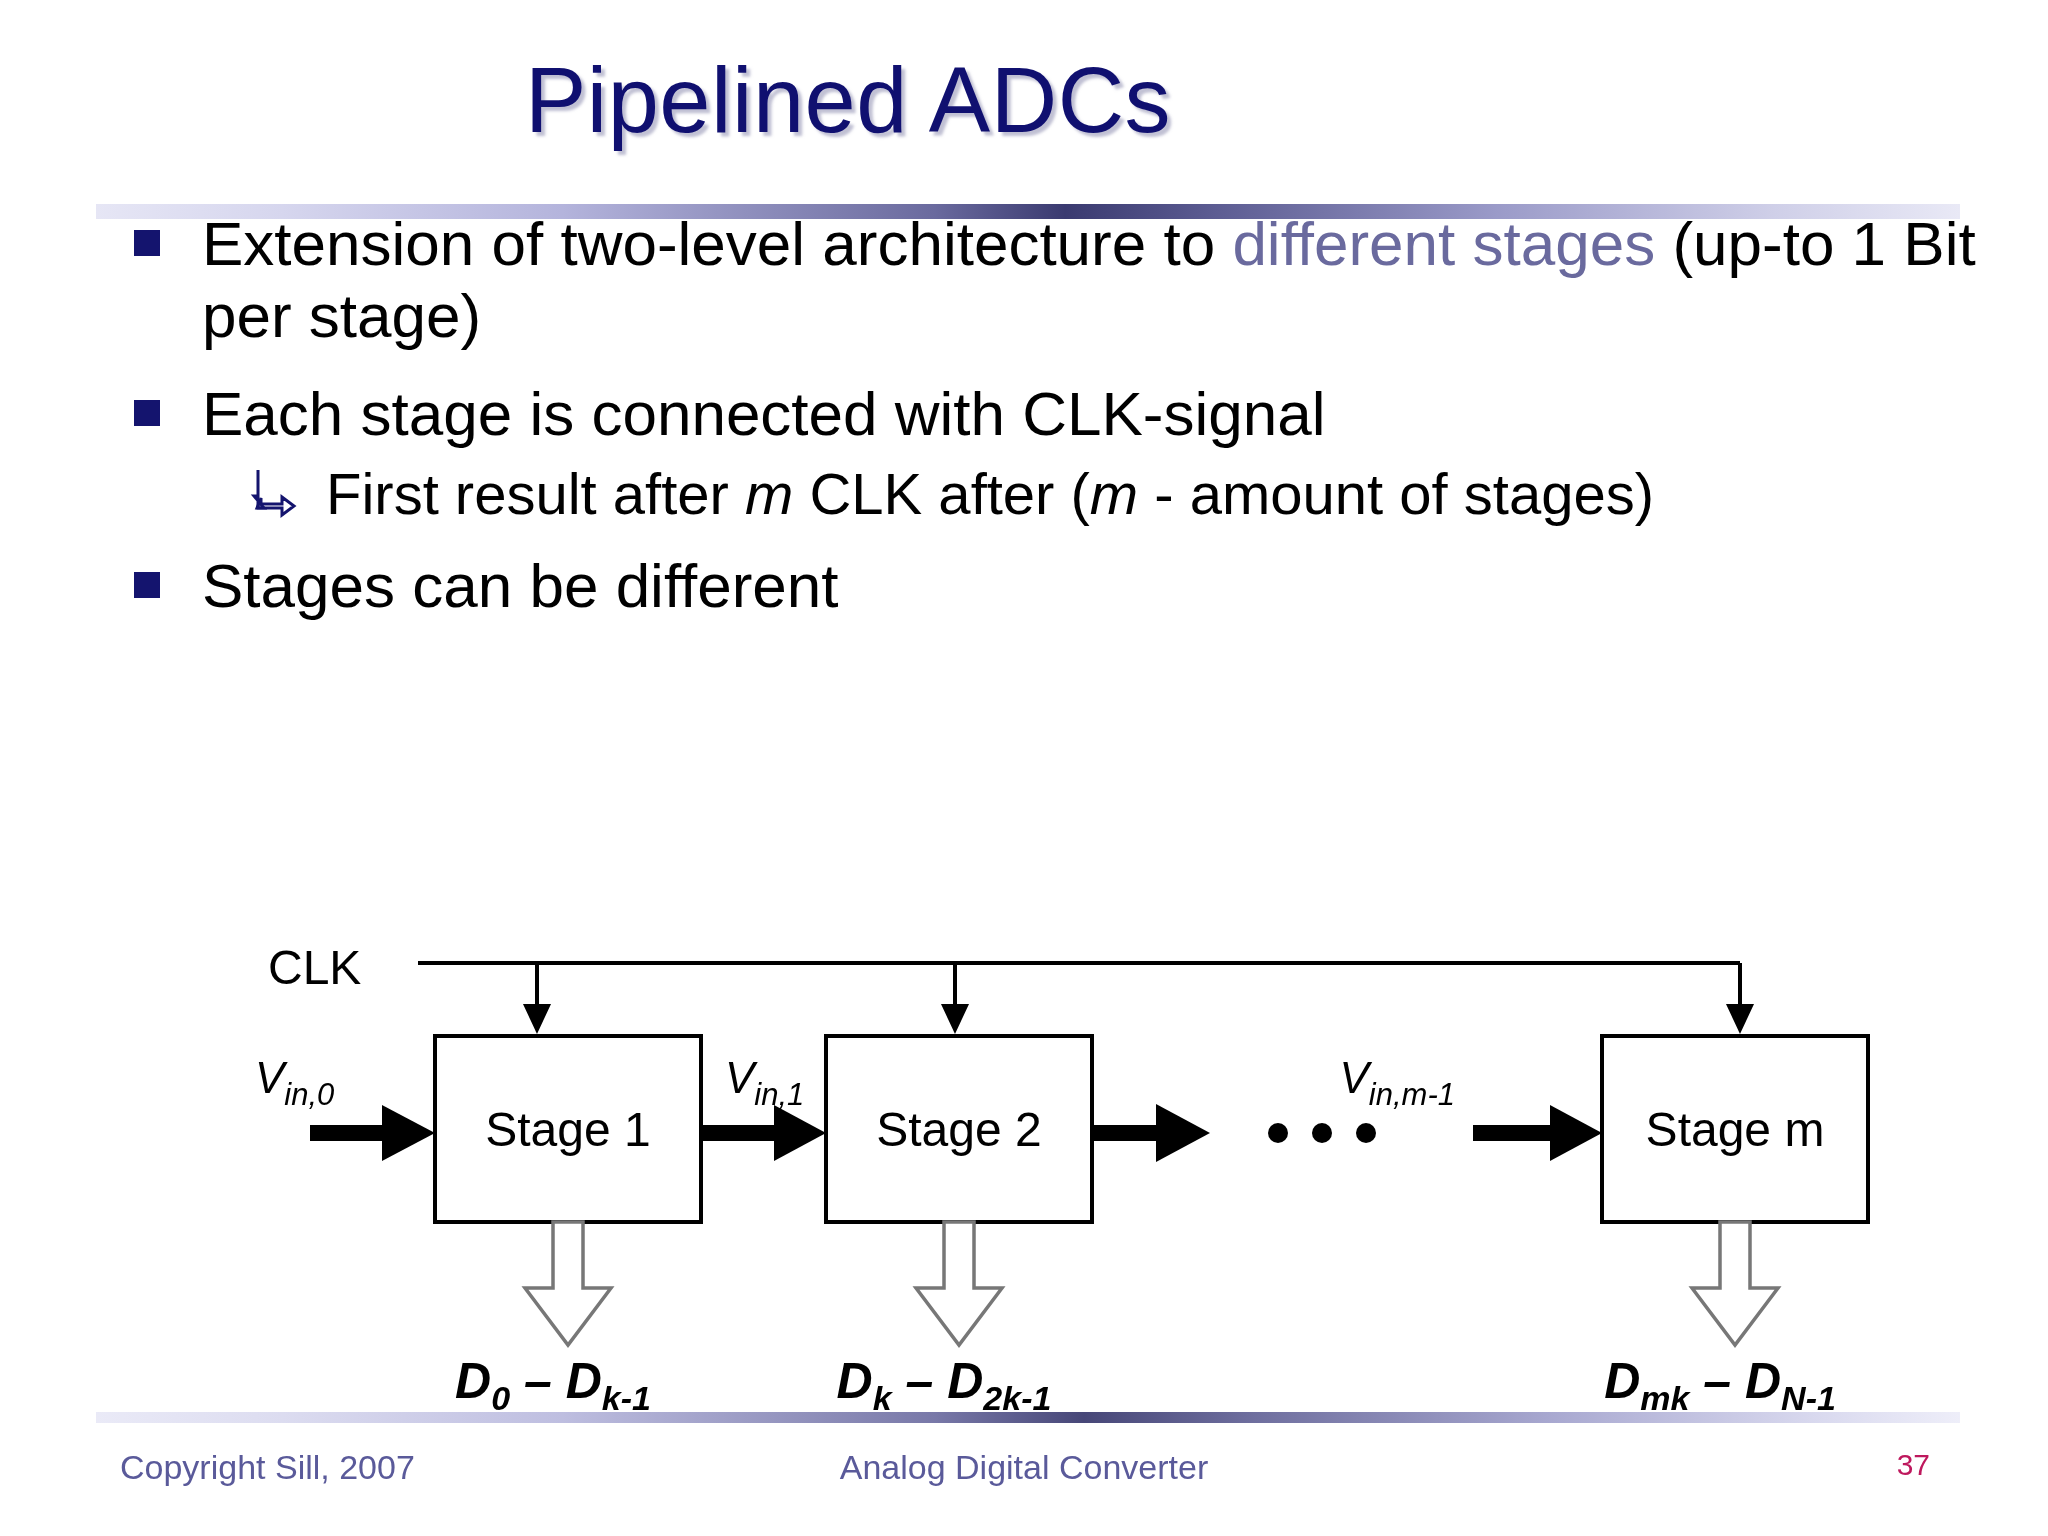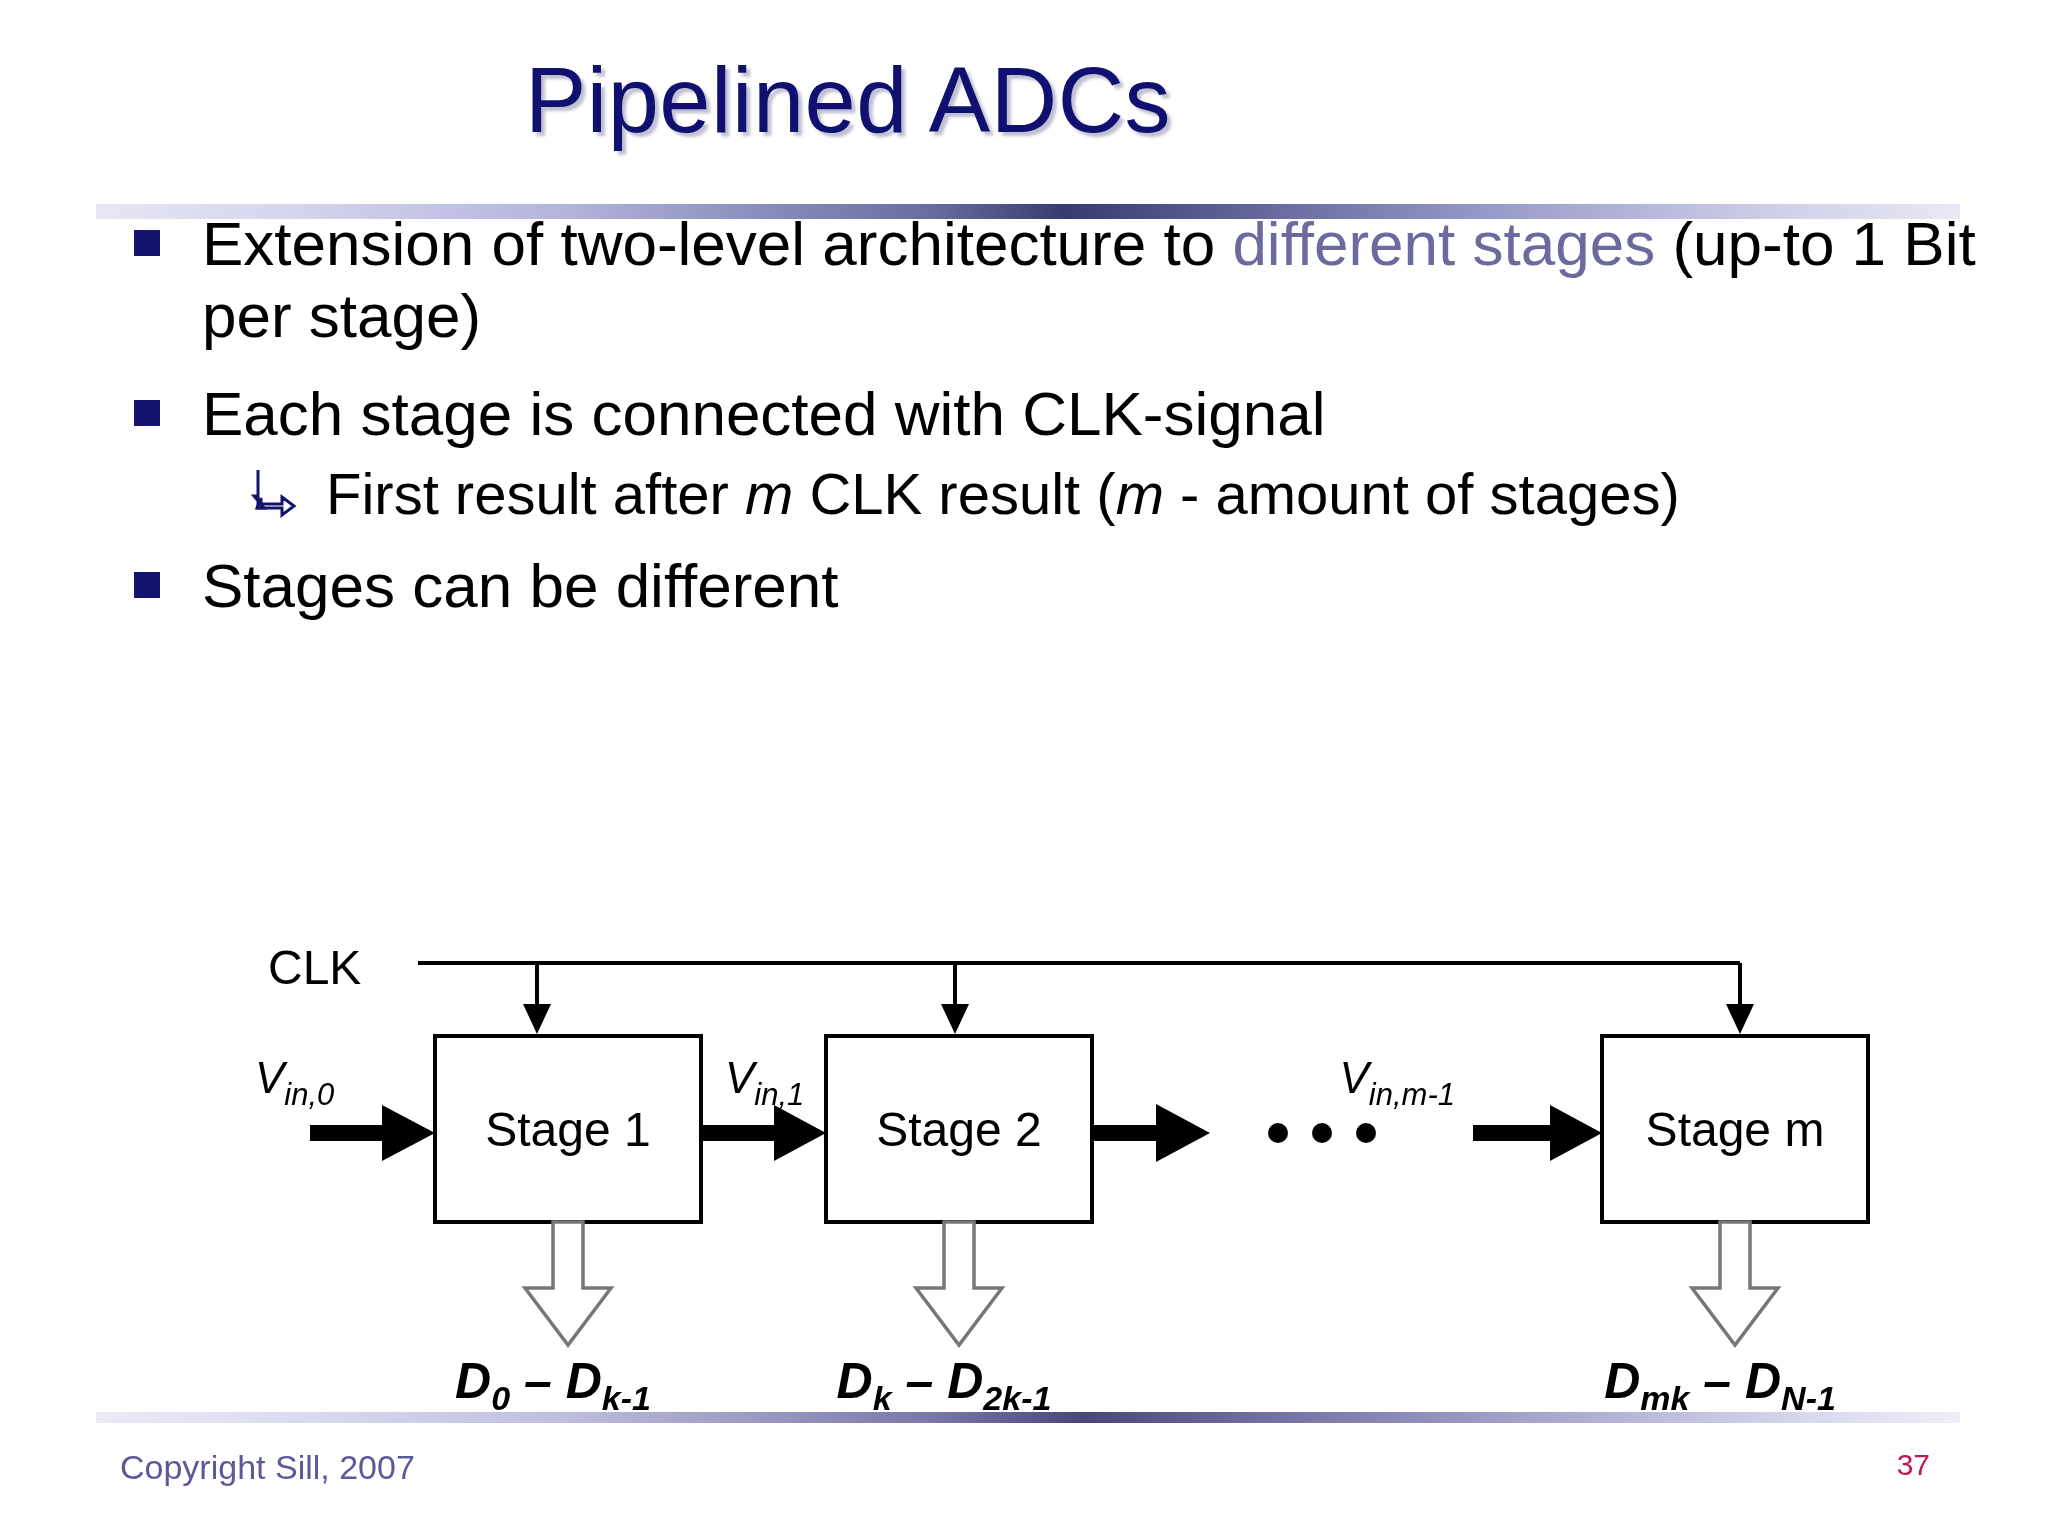--- a/index.html
+++ b/index.html
@@ -128,21 +128,21 @@
     </div>
 
 
     <div class="l2" style="margin-top:10px;">
       <span class="marker2">
         <svg width="56" height="60" viewBox="0 0 56 60" aria-hidden="true">
           <path d="M10 6 L10 32 L6 32 L16 44 L10 44 L10 10 Z" fill="none" stroke="#14146e" stroke-width="3"></path>
           <path d="M13 34 L13 40 L34 40 L34 33 L46 42 L34 51 L34 44 L9 44 Z" fill="none" stroke="#14146e" stroke-width="3"></path>
         </svg>
       </span>
-      <span>First result after </span><span class="ital">m</span><span> CLK result (</span><span class="ital">m</span><span> - amount of stages)</span>
+      <span>First result after </span><span class="ital">m</span><span> CLK after (</span><span class="ital">m</span><span> - amount of stages)</span>
     </div>
 
     <div class="l1" style="margin-top:22px;">
       <span class="marker"></span>
       <span>Stages can be different</span>
     </div>
 
   </div>
 
   <div class="diagram">
@@ -203,16 +203,17 @@
         D<tspan class="d-sub" dy="12">mk</tspan><tspan dy="-12"> – </tspan>D<tspan class="d-sub" dy="12">N-1</tspan>
       </text>
 
     </svg>
   </div>
 
   <div class="divider-bottom"></div>
 
   <div class="footer">
     <div class="foot-l">Copyright Sill, 2007</div>
+    <div class="foot-c">Analog Digital Converter</div>
     <div class="foot-r">37</div>
   </div>
 
 </div>
 
 </body></html>

